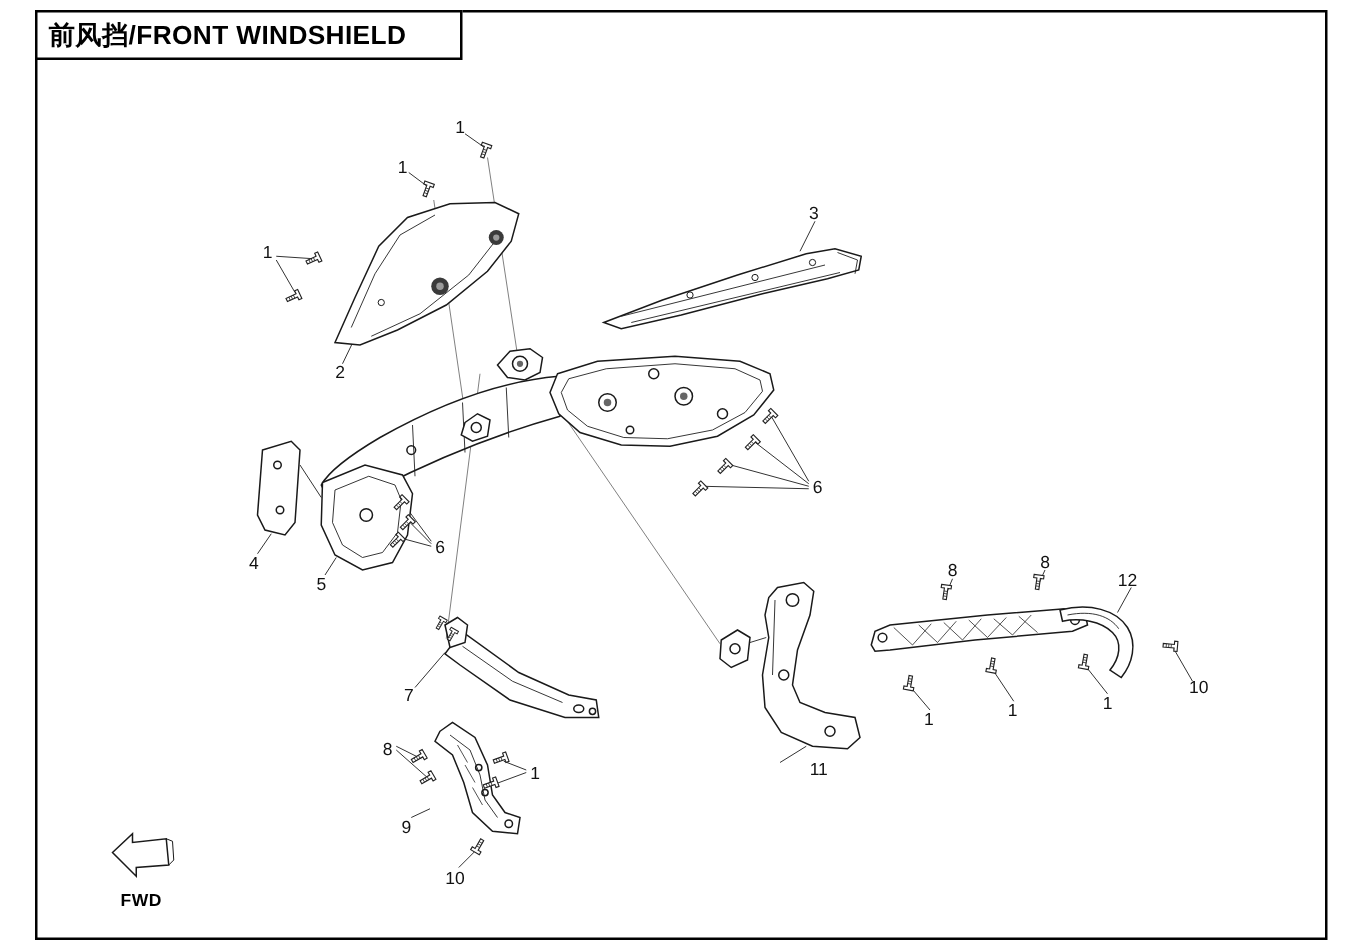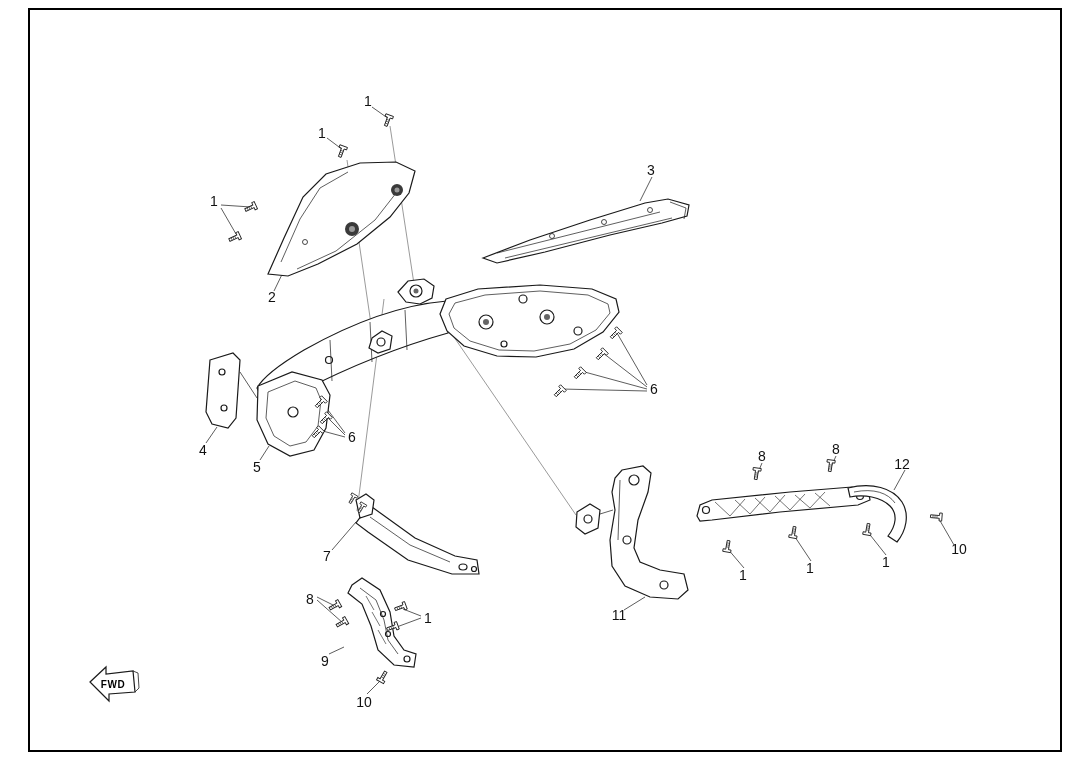--- a/index.html
+++ b/index.html
@@ -27,32 +27,35 @@
     white-space: nowrap;
   }
   svg.diagram { position: absolute; left: 0; top: 0; z-index: 1; }
   .callout {
     position: absolute; z-index: 4;
     transform: translate(-50%, -50%);
     font-size: 14px; color: #111; line-height: 1;
     user-select: none;
   }
   .fwd-text {
-    position: absolute; left: 113px; top: 684px; z-index: 4;
+    position: absolute; left: 113px; top: 720px; z-index: 4;
     transform: translate(-50%, -50%);
-    font-size: 10px; font-weight: bold; color: #000; letter-spacing: 0.5px;
+    font-size: 14px; font-weight: bold; color: #000; letter-spacing: 0.5px;
   }
 </style>
 </head>
 <body>
 
 <div class="page">
 
   <div class="border-frame"></div>
 
+  <div class="title-box">
+    <span class="title-text">前风挡/FRONT WINDSHIELD</span>
+  </div>
 
   <svg class="diagram" width="1090" height="760" viewBox="0 0 1090 760">
     <defs>
       <g id="scr">
         <path d="M-4,-2 L4,-2 L4,0.6 L1.4,0.6 L1.4,9.5 L-1.4,9.5 L-1.4,0.6 L-4,0.6 Z" fill="#ffffff" stroke="#222222" stroke-width="0.9"></path>
         <line x1="-1.4" y1="3" x2="1.4" y2="3" stroke="#222222" stroke-width="0.6"></line>
         <line x1="-1.4" y1="5" x2="1.4" y2="5" stroke="#222222" stroke-width="0.6"></line>
         <line x1="-1.4" y1="7" x2="1.4" y2="7" stroke="#222222" stroke-width="0.6"></line>
       </g>
       <g id="nut">
@@ -233,21 +236,21 @@
       <span class="callout" style="left: 651px; top: 170px;">3</span>
       <span class="callout" style="left: 203px; top: 450px;">4</span>
       <span class="callout" style="left: 257px; top: 467px;">5</span>
       <span class="callout" style="left: 352px; top: 437px;">6</span>
       <span class="callout" style="left: 654px; top: 389px;">6</span>
       <span class="callout" style="left: 327px; top: 556px;">7</span>
       <span class="callout" style="left: 310px; top: 599px;">8</span>
       <span class="callout" style="left: 428px; top: 618px;">1</span>
       <span class="callout" style="left: 325px; top: 661px;">9</span>
       <span class="callout" style="left: 364px; top: 702px;">10</span>
-      <span class="callout" style="left: 619px; top: 615px;">11</span>
+      <span class="callout" style="left: 655px; top: 615px;">11</span>
       <span class="callout" style="left: 762px; top: 456px;">8</span>
       <span class="callout" style="left: 836px; top: 449px;">8</span>
       <span class="callout" style="left: 902px; top: 464px;">12</span>
       <span class="callout" style="left: 959px; top: 549px;">10</span>
       <span class="callout" style="left: 743px; top: 575px;">1</span>
       <span class="callout" style="left: 810px; top: 568px;">1</span>
       <span class="callout" style="left: 886px; top: 562px;">1</span>
     </div>
 
   <span class="fwd-text">FWD</span>

